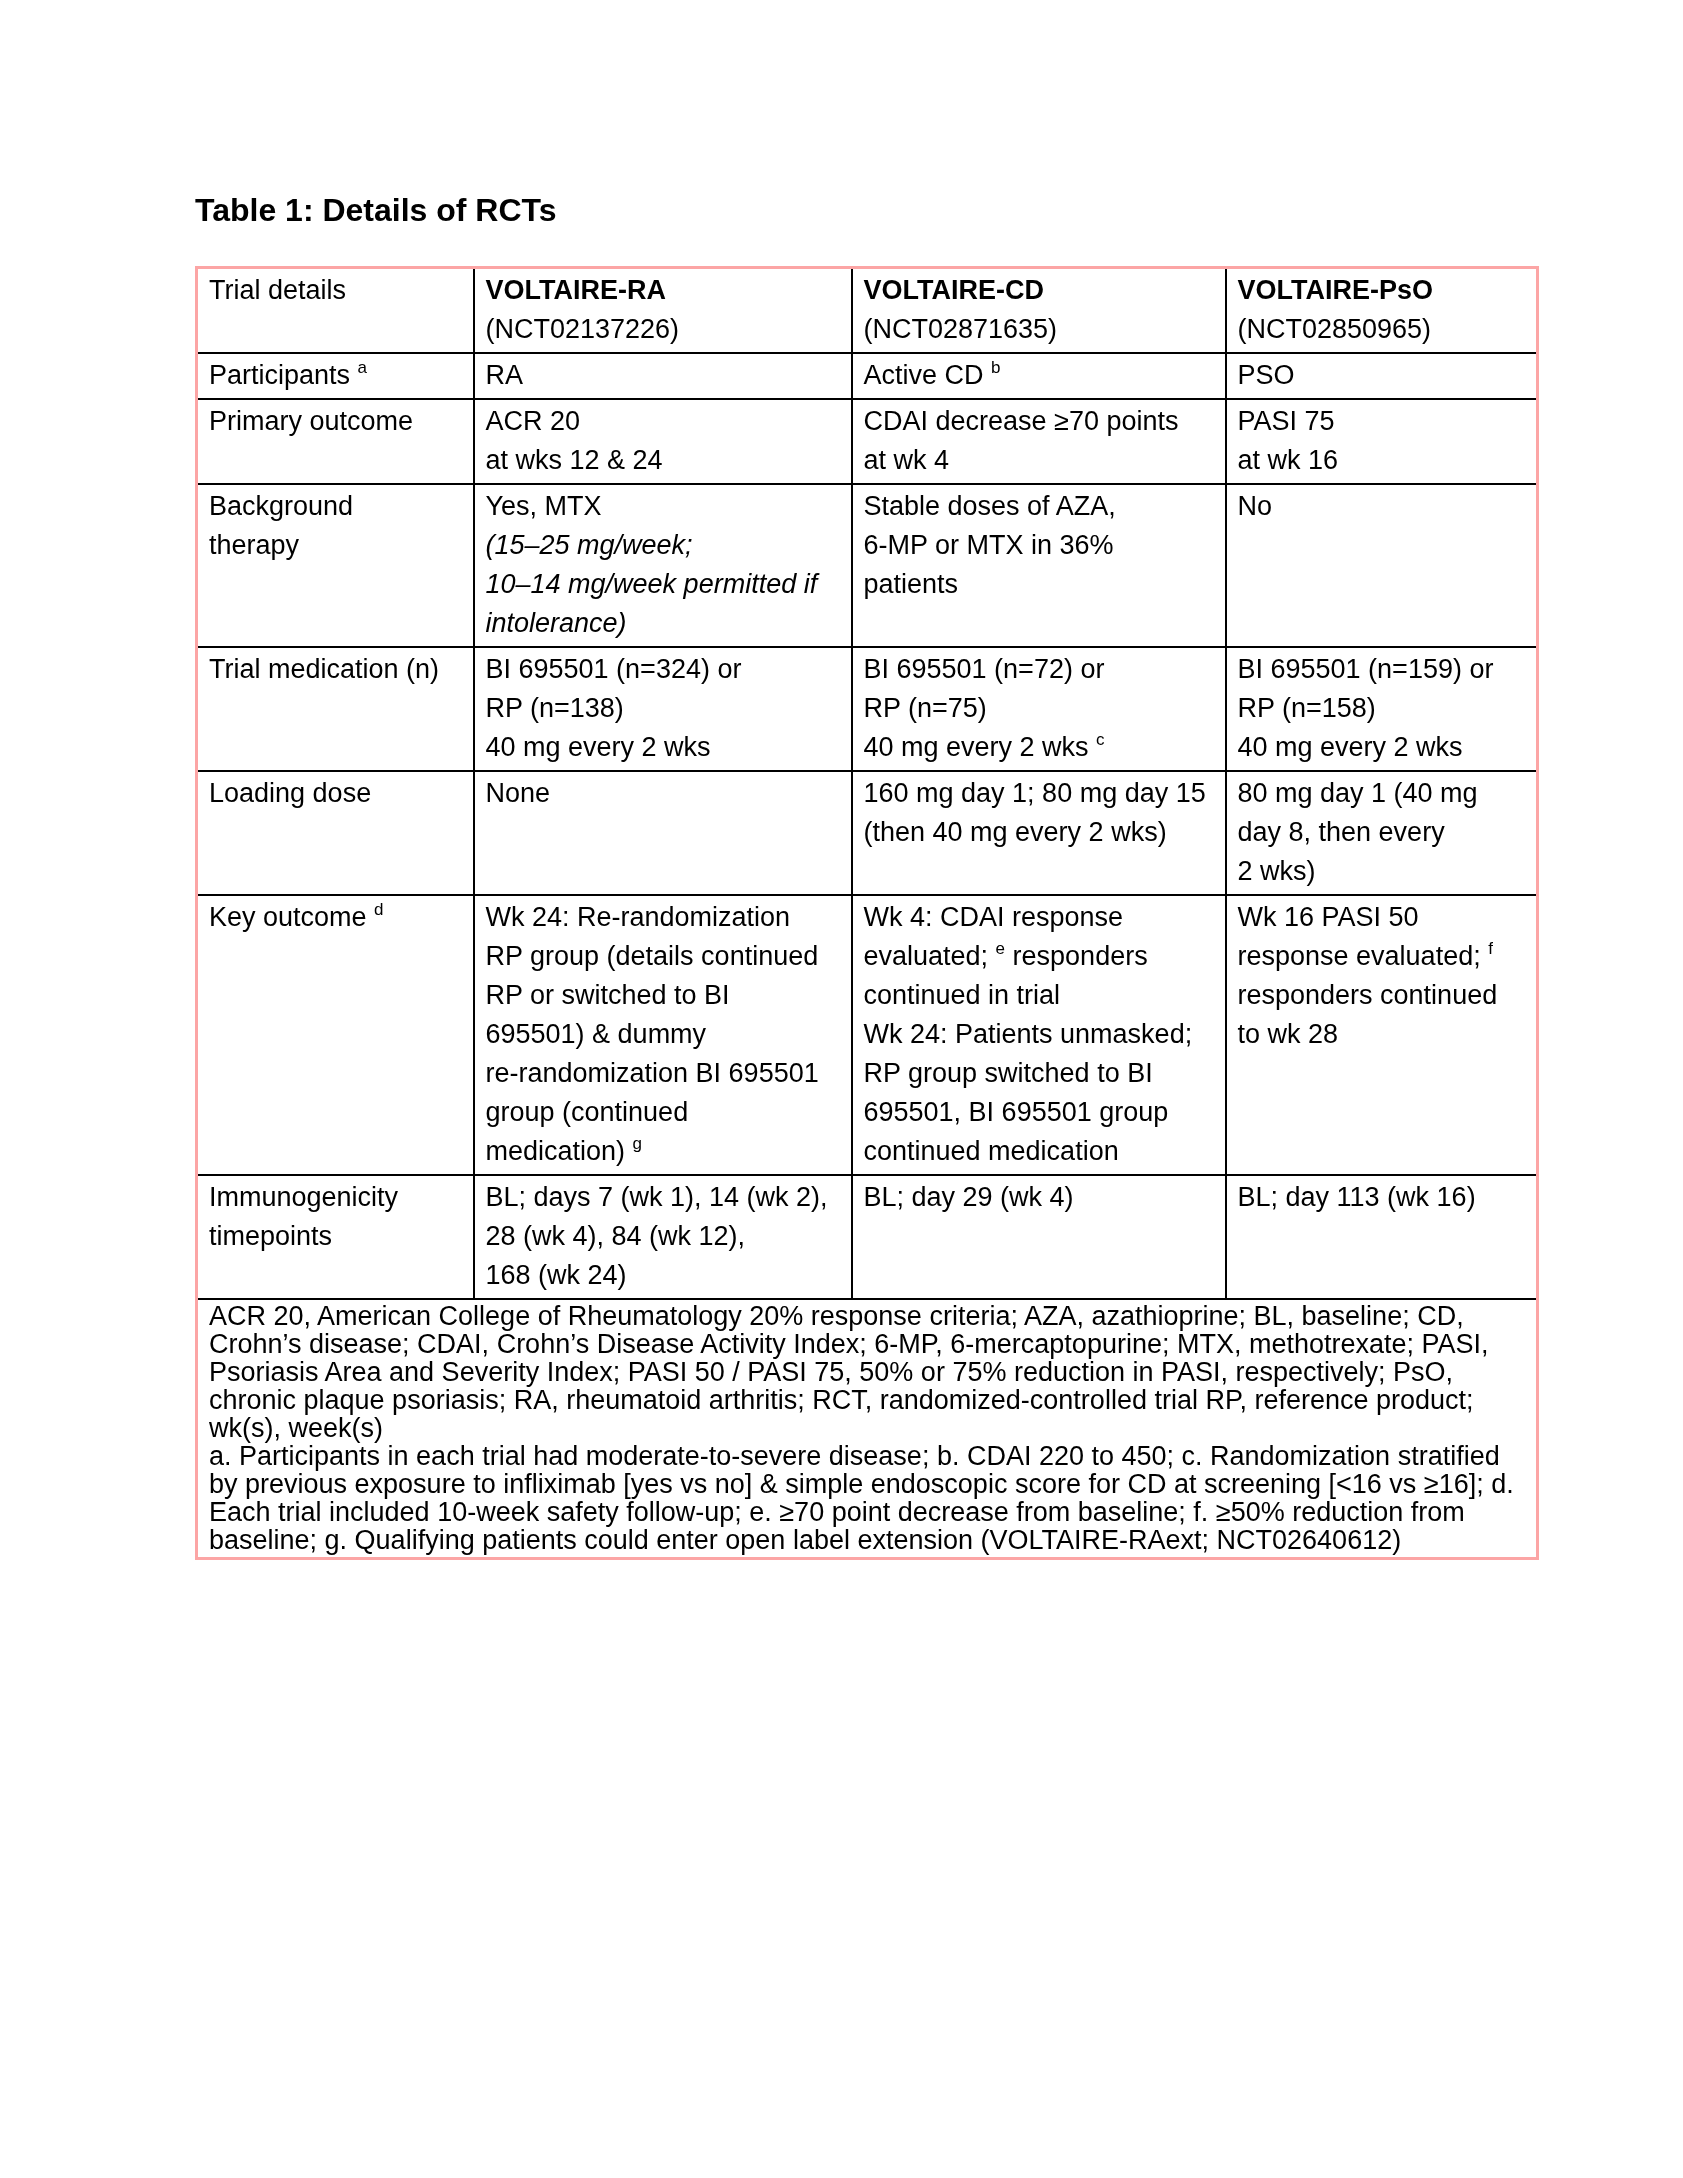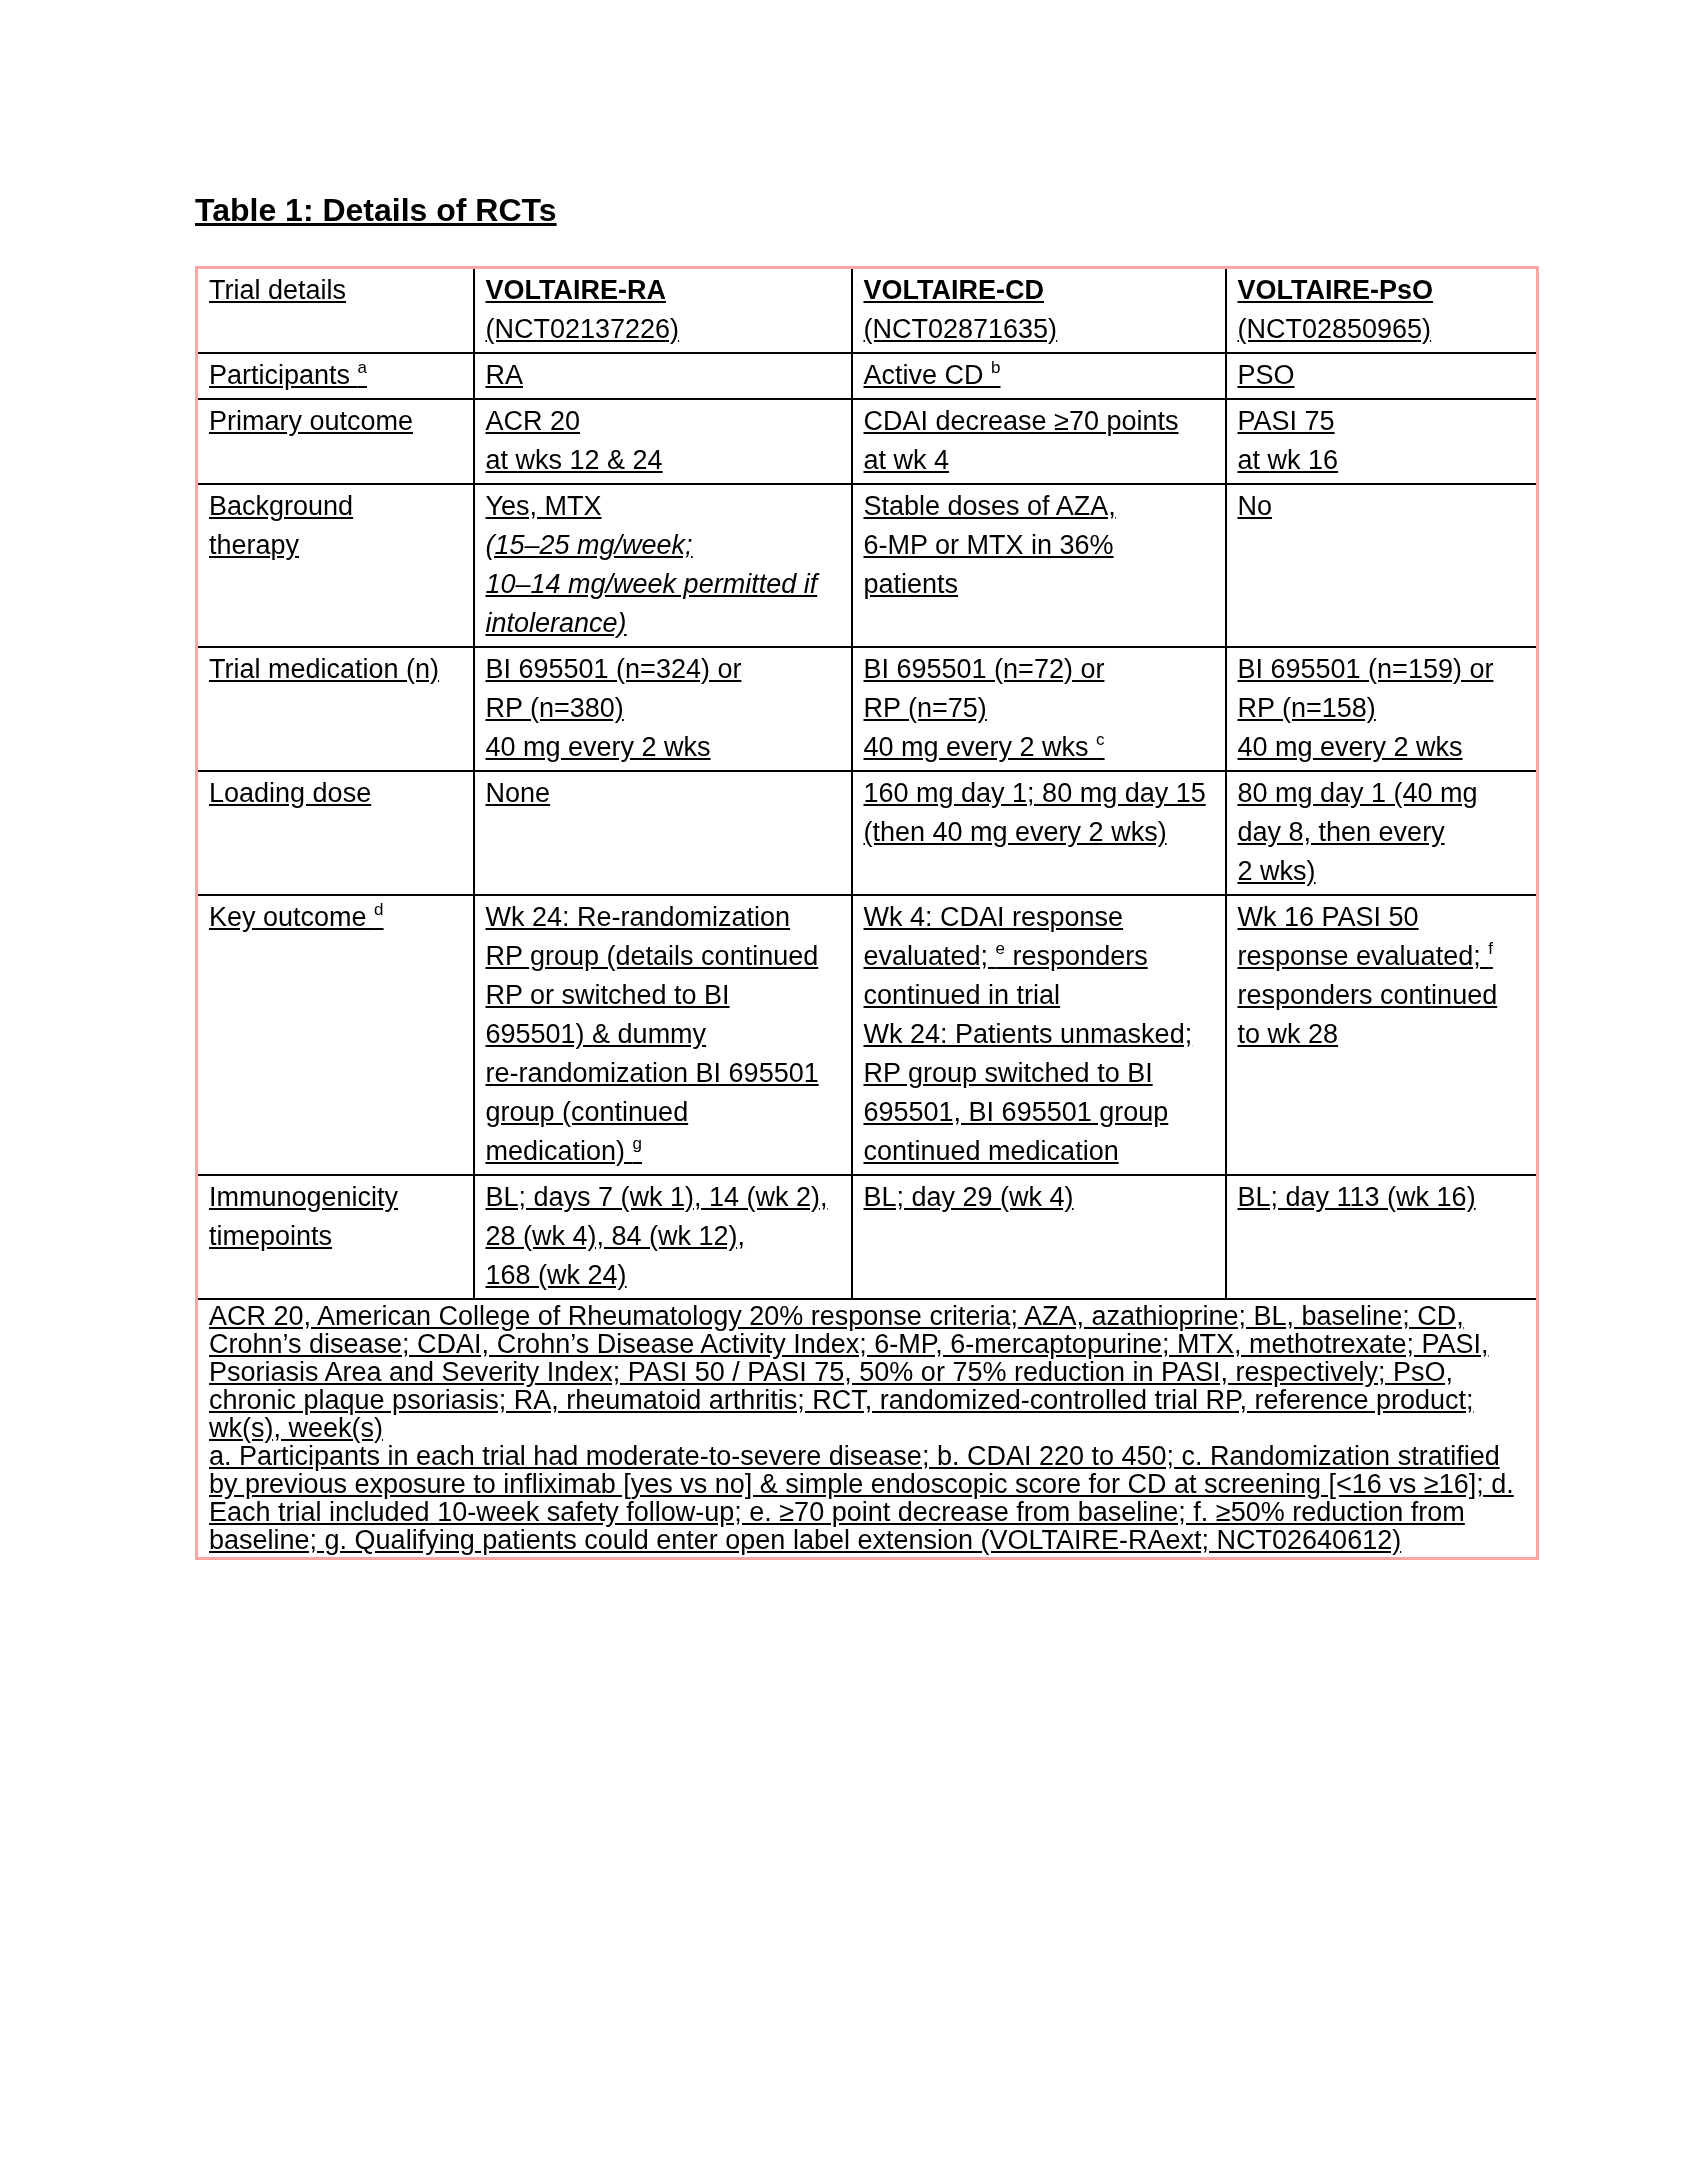--- a/index.html
+++ b/index.html
@@ -12,21 +12,20 @@
     height: 2178px;
     font-family: "Liberation Sans", "DejaVu Sans", sans-serif;
     color: #000;
     position: relative;
   }
   .page {
     position: absolute;
     left: 195px;
     top: 0;
     width: 1346px;
-    text-decoration: underline;
   }
   .doc-title {
     margin-top: 190px;
     margin-bottom: 36px;
     font-size: 32px;
     font-weight: bold;
     line-height: 40px;
   }
   table.rct {
     border-collapse: collapse;
@@ -144,21 +143,21 @@
           <td>
             <div class="line"><span>No</span></div>
           </td>
         </tr>
         <tr>
           <td>
             <div class="line"><span>Trial medication (n)</span></div>
           </td>
           <td>
             <div class="line"><span>BI 695501 (n=324) or</span></div>
-            <div class="line"><span>RP (n=380)</span></div>
+            <div class="line"><span>RP (n=138)</span></div>
             <div class="line"><span>40 mg every 2 wks</span></div>
           </td>
           <td>
             <div class="line"><span>BI 695501 (n=72) or</span></div>
             <div class="line"><span>RP (n=75)</span></div>
             <div class="line"><span>40 mg every 2 wks </span><sup>c</sup></div>
           </td>
           <td>
             <div class="line"><span>BI 695501 (n=159) or</span></div>
             <div class="line"><span>RP (n=158)</span></div>

